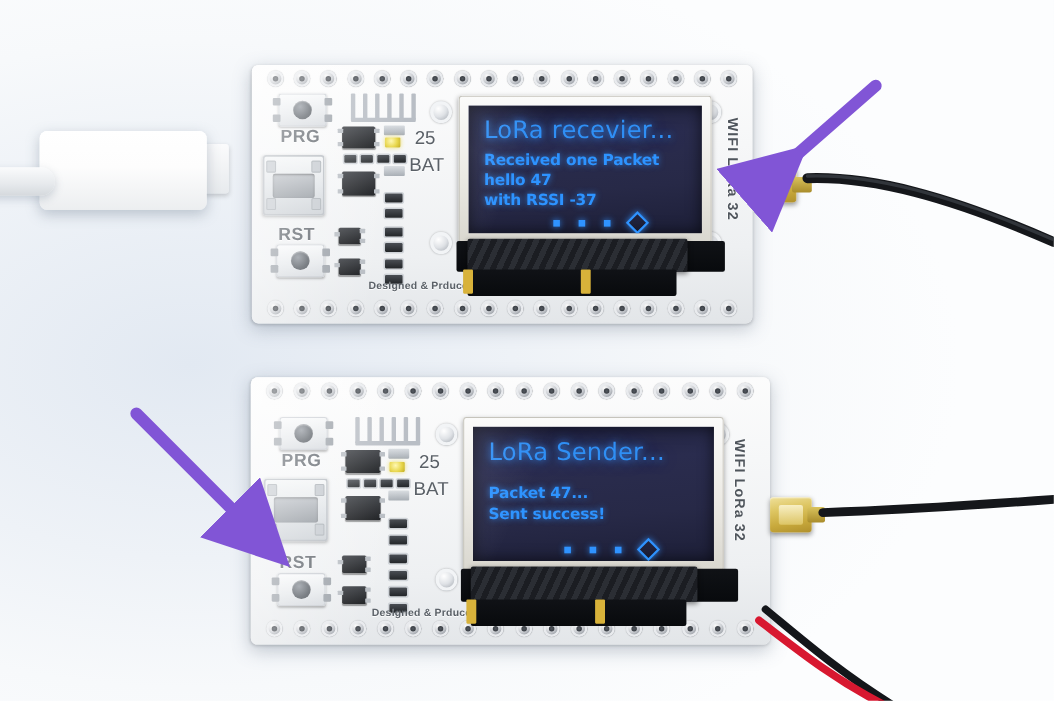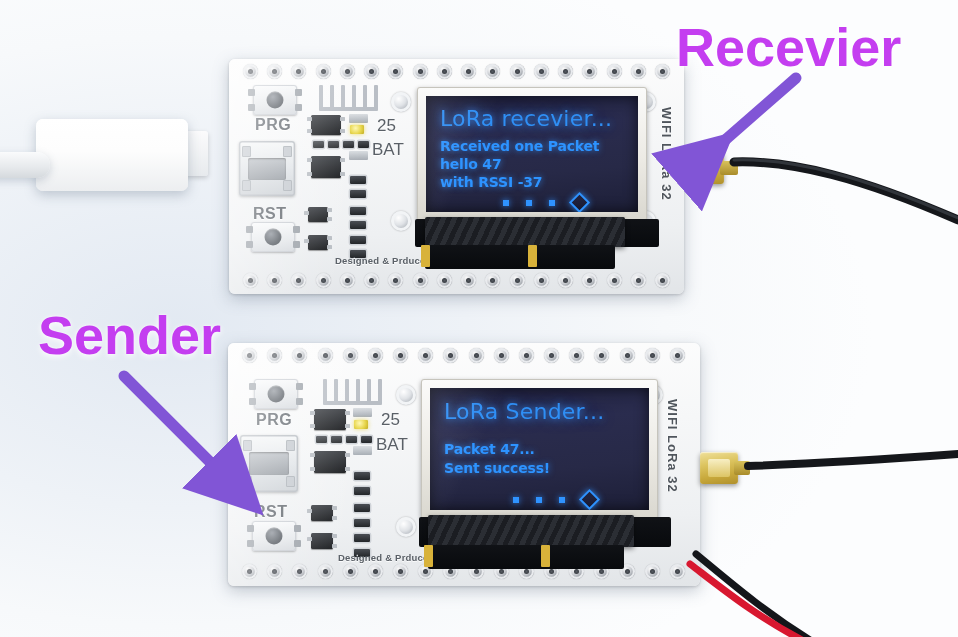--- a/index.html
+++ b/index.html
@@ -641,32 +641,30 @@
   <div class="ipex-neck" style="left:734px;top:461px;width:16px;height:14px;"></div>
   <svg class="arrow" style="left:746px;top:430px;width:215px;height:80px;">
     <path d="M2 36 C 60 34, 130 30, 212 24" stroke="#15171b" stroke-width="8" fill="none" stroke-linecap="round"></path>
   </svg>
 
   <svg class="arrow" style="left:690px;top:548px;width:180px;height:92px;">
     <path d="M6 6 C 40 34, 72 62, 120 92" stroke="#14161a" stroke-width="7" fill="none" stroke-linecap="round"></path>
     <path d="M0 16 C 34 42, 66 68, 112 92" stroke="#d81830" stroke-width="7" fill="none" stroke-linecap="round"></path>
   </svg>
 
-  <div class="anno-text" style="left:676px;top:16px;font-size:54px;">Recevier</div>
 
   <svg class="arrow" style="left:680px;top:60px;width:130px;height:125px;">
     <defs>
       <marker id="ah1" markerWidth="7" markerHeight="7" refX="3.2" refY="3.5" orient="auto">
         <path d="M7,0 L0,3.5 L7,7 z" fill="#8155d6"></path>
       </marker>
     </defs>
     <line x1="116" y1="18" x2="28" y2="95" stroke="#8155d6" stroke-width="11" stroke-linecap="round" marker-end="url(#ah1)"></line>
   </svg>
 
-  <div class="anno-text" style="left:38px;top:304px;font-size:54px;">Sender</div>
 
   <svg class="arrow" style="left:112px;top:368px;width:150px;height:140px;">
     <defs>
       <marker id="ah2" markerWidth="7" markerHeight="7" refX="3.2" refY="3.5" orient="auto">
         <path d="M0,0 L7,3.5 L0,7 z" fill="#8155d6"></path>
       </marker>
     </defs>
     <line x1="12" y1="8" x2="122" y2="118" stroke="#8155d6" stroke-width="11" stroke-linecap="round" marker-end="url(#ah2)"></line>
   </svg>
 

